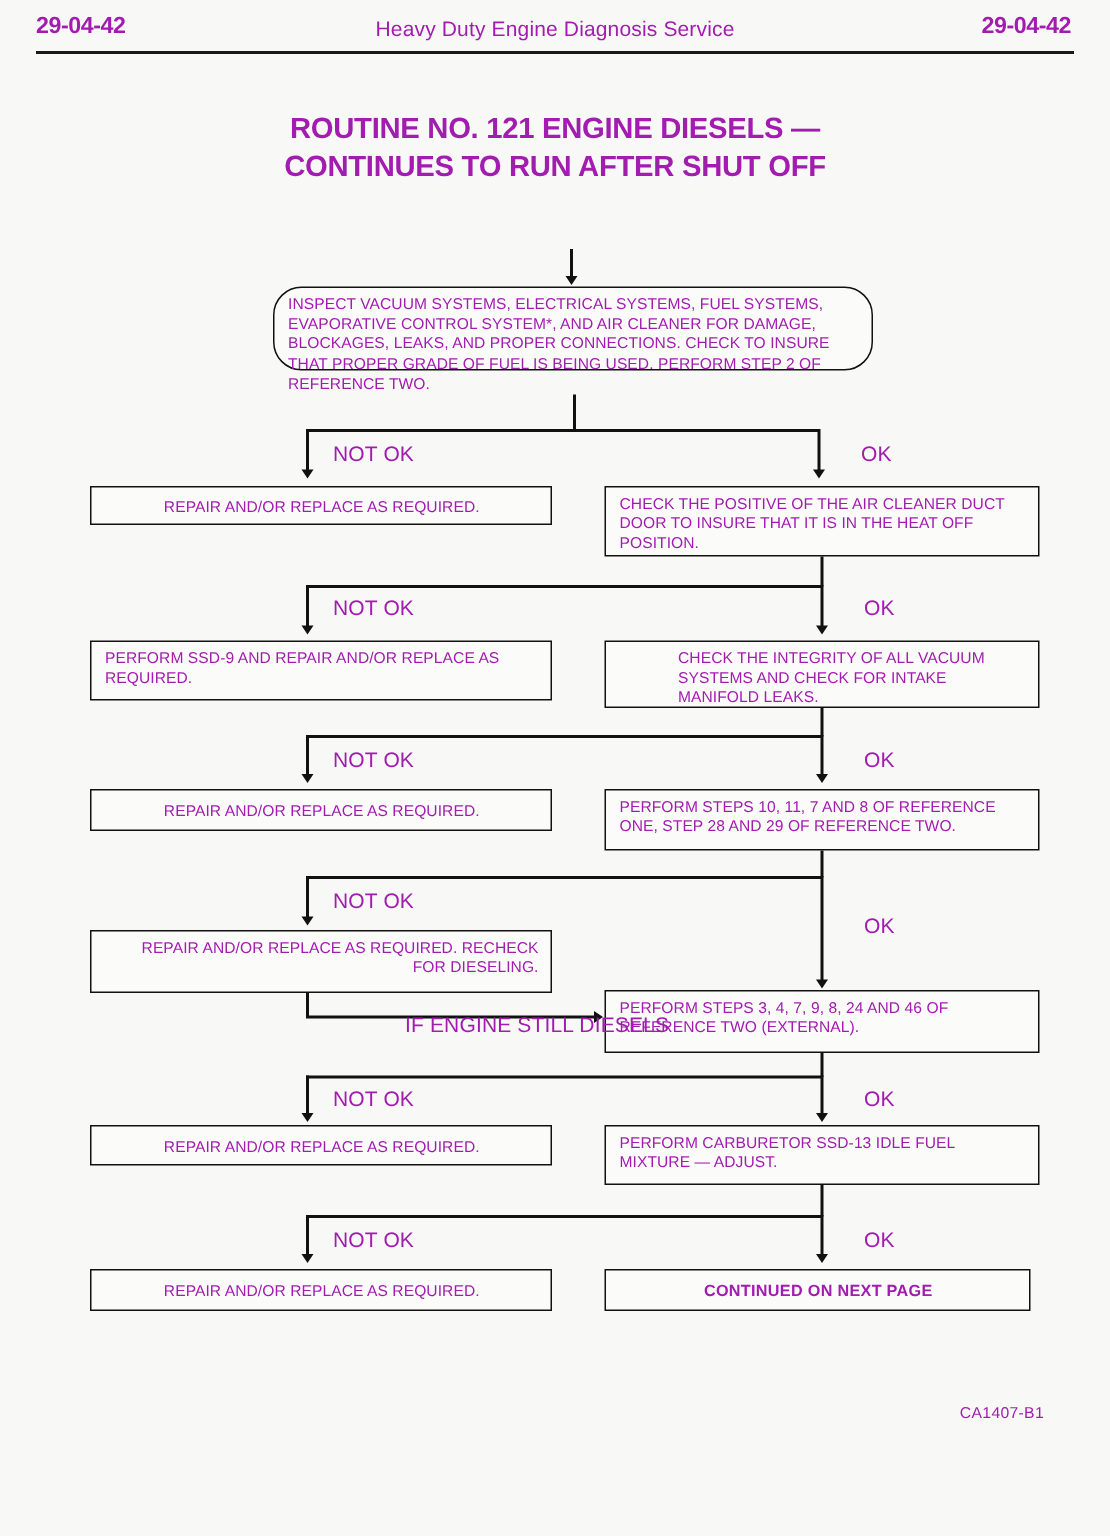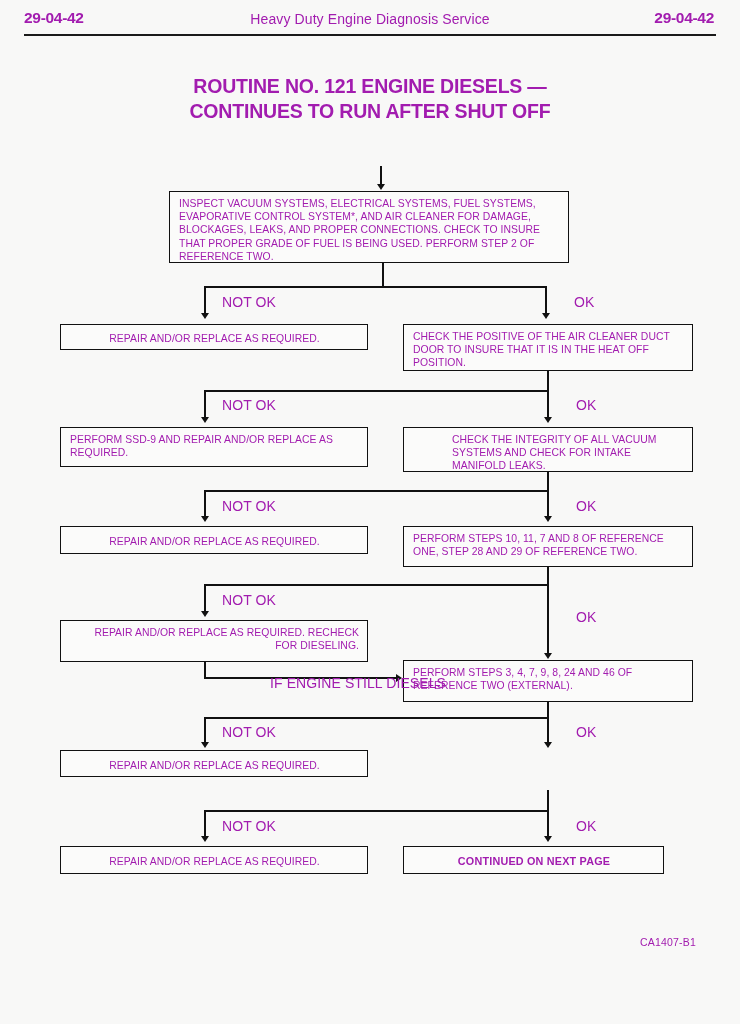--- a/index.html
+++ b/index.html
@@ -151,21 +151,21 @@
     <div>ROUTINE NO. 121 ENGINE DIESELS —</div>
     <div>CONTINUES TO RUN AFTER SHUT OFF</div>
   </div>
 
   <div class="flow">
 
 
     <div class="vline" style="left:380px; top:166px; height:20px;"></div>
     <div class="arrow-down" style="left:376.6px; top:184px;"></div>
 
-    <div class="box" style="left:169px; top:191px; width:400px; height:72px;">INSPECT VACUUM SYSTEMS, ELECTRICAL SYSTEMS, FUEL SYSTEMS, EVAPORATIVE CONTROL SYSTEM*, AND AIR CLEANER FOR DAMAGE, BLOCKAGES, LEAKS, AND PROPER CONNECTIONS. CHECK TO INSURE THAT PROPER GRADE OF FUEL IS BEING USED. PERFORM STEP 2 OF REFERENCE TWO.</div>
+    <div class="box" style="left:182px; top:191px; width:400px; height:56px;border-radius:19px;">INSPECT VACUUM SYSTEMS, ELECTRICAL SYSTEMS, FUEL SYSTEMS, EVAPORATIVE CONTROL SYSTEM*, AND AIR CLEANER FOR DAMAGE, BLOCKAGES, LEAKS, AND PROPER CONNECTIONS. CHECK TO INSURE THAT PROPER GRADE OF FUEL IS BEING USED. PERFORM STEP 2 OF REFERENCE TWO.</div>
 
     <div class="vline" style="left:382px; top:263px; height:24px;"></div>
     <div class="hline" style="left:204px; top:286px; width:342px;"></div>
     <div class="vline" style="left:204px; top:286px; height:29px;"></div>
     <div class="arrow-down" style="left:200.6px; top:313px;"></div>
     <div class="vline" style="left:545px; top:286px; height:29px;"></div>
     <div class="arrow-down" style="left:541.6px; top:313px;"></div>
     <div class="branch-label" style="left:184px; top:294px;">NOT OK</div>
     <div class="branch-label" style="left:536px; top:294px;">OK</div>
 
@@ -216,30 +216,31 @@
     <div class="vline" style="left:547px; top:702px; height:16px;"></div>
     <div class="hline" style="left:204px; top:717px; width:344px;"></div>
     <div class="vline" style="left:204px; top:717px; height:27px;"></div>
     <div class="arrow-down" style="left:200.6px; top:742px;"></div>
     <div class="vline" style="left:547px; top:717px; height:27px;"></div>
     <div class="arrow-down" style="left:543.6px; top:742px;"></div>
     <div class="branch-label" style="left:184px; top:724px;">NOT OK</div>
     <div class="branch-label" style="left:538px; top:724px;">OK</div>
 
     <div class="box" style="left:60px; top:750px; width:308px; height:27px; padding-top:8px; text-align:center;">REPAIR AND/OR REPLACE AS REQUIRED.</div>
+    <div class="box" style="left:403px; top:750px; width:290px; height:40px;">PERFORM CARBURETOR SSD-13 IDLE FUEL MIXTURE — ADJUST.</div>
 
     <div class="vline" style="left:547px; top:790px; height:21px;"></div>
     <div class="hline" style="left:204px; top:810px; width:344px;"></div>
     <div class="vline" style="left:204px; top:810px; height:28px;"></div>
     <div class="arrow-down" style="left:200.6px; top:836px;"></div>
     <div class="vline" style="left:547px; top:810px; height:28px;"></div>
     <div class="arrow-down" style="left:543.6px; top:836px;"></div>
     <div class="branch-label" style="left:184px; top:818px;">NOT OK</div>
     <div class="branch-label" style="left:538px; top:818px;">OK</div>
 
     <div class="box" style="left:60px; top:846px; width:308px; height:28px; padding-top:8px; text-align:center;">REPAIR AND/OR REPLACE AS REQUIRED.</div>
-    <div class="box bold-center" style="left:403px; top:846px; width:261px; height:28px; padding-top:8px;">CONTINUED ON NEXT PAGE</div>
+    <div class="box bold-center" style="left:403px; top:846px; width:284px; height:28px; padding-top:8px;">CONTINUED ON NEXT PAGE</div>
 
   </div>
 
   <div class="footer-code">CA1407-B1</div>
 
 </div>
 
 </body></html>

